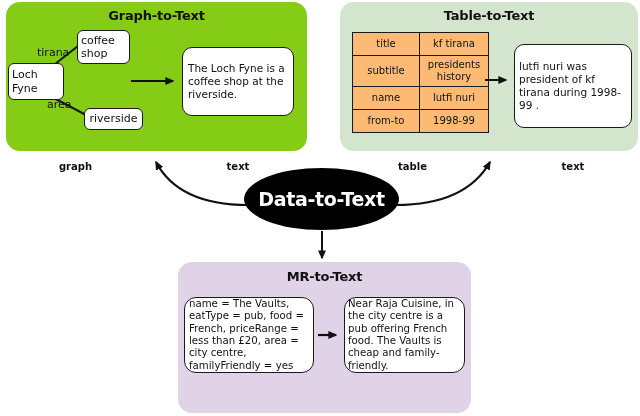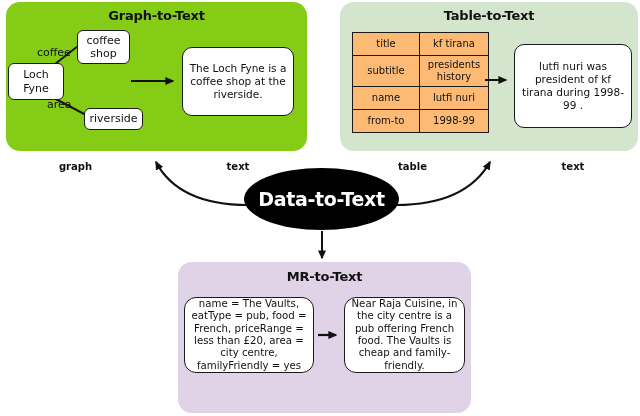--- a/index.html
+++ b/index.html
@@ -45,21 +45,20 @@
   
   .rbox {
     position: absolute;
     background: #ffffff;
     border: 1.6px solid #1a1a1a;
     border-radius: 10px;
     box-sizing: border-box;
     display: flex;
     align-items: center;
     justify-content: center;
-    text-align: center;
     color: #111111;
     line-height: 1.22;
   }
   .rbox.small {
     border-radius: 6px;
     border-width: 1.4px;
     font-size: 11px;
     padding: 1px 3px;
   }
 
@@ -166,21 +165,21 @@
   <div class="rbox small" id="node-loch-fyne">
     <span>Loch Fyne</span>
   </div>
   <div class="rbox small" id="node-coffee-shop">
     <span>coffee shop</span>
   </div>
   <div class="rbox small" id="node-riverside">
     <span>riverside</span>
   </div>
 
-  <div class="edge-label" id="edge-label-eattype">coffee</div>
+  <div class="edge-label" id="edge-label-eattype">tirana</div>
   <div class="edge-label" id="edge-label-area">area</div>
 
   <div class="rbox" id="textbox-graph">
     <span>The Loch Fyne is a coffee shop at the riverside.</span>
   </div>
 
   <div class="caption" style="left:8px; top:133px; width:135px;">graph</div>
   <div class="caption" style="left:182px; top:133px; width:112px;">text</div>
 
   <div class="panel" id="panel-table">

